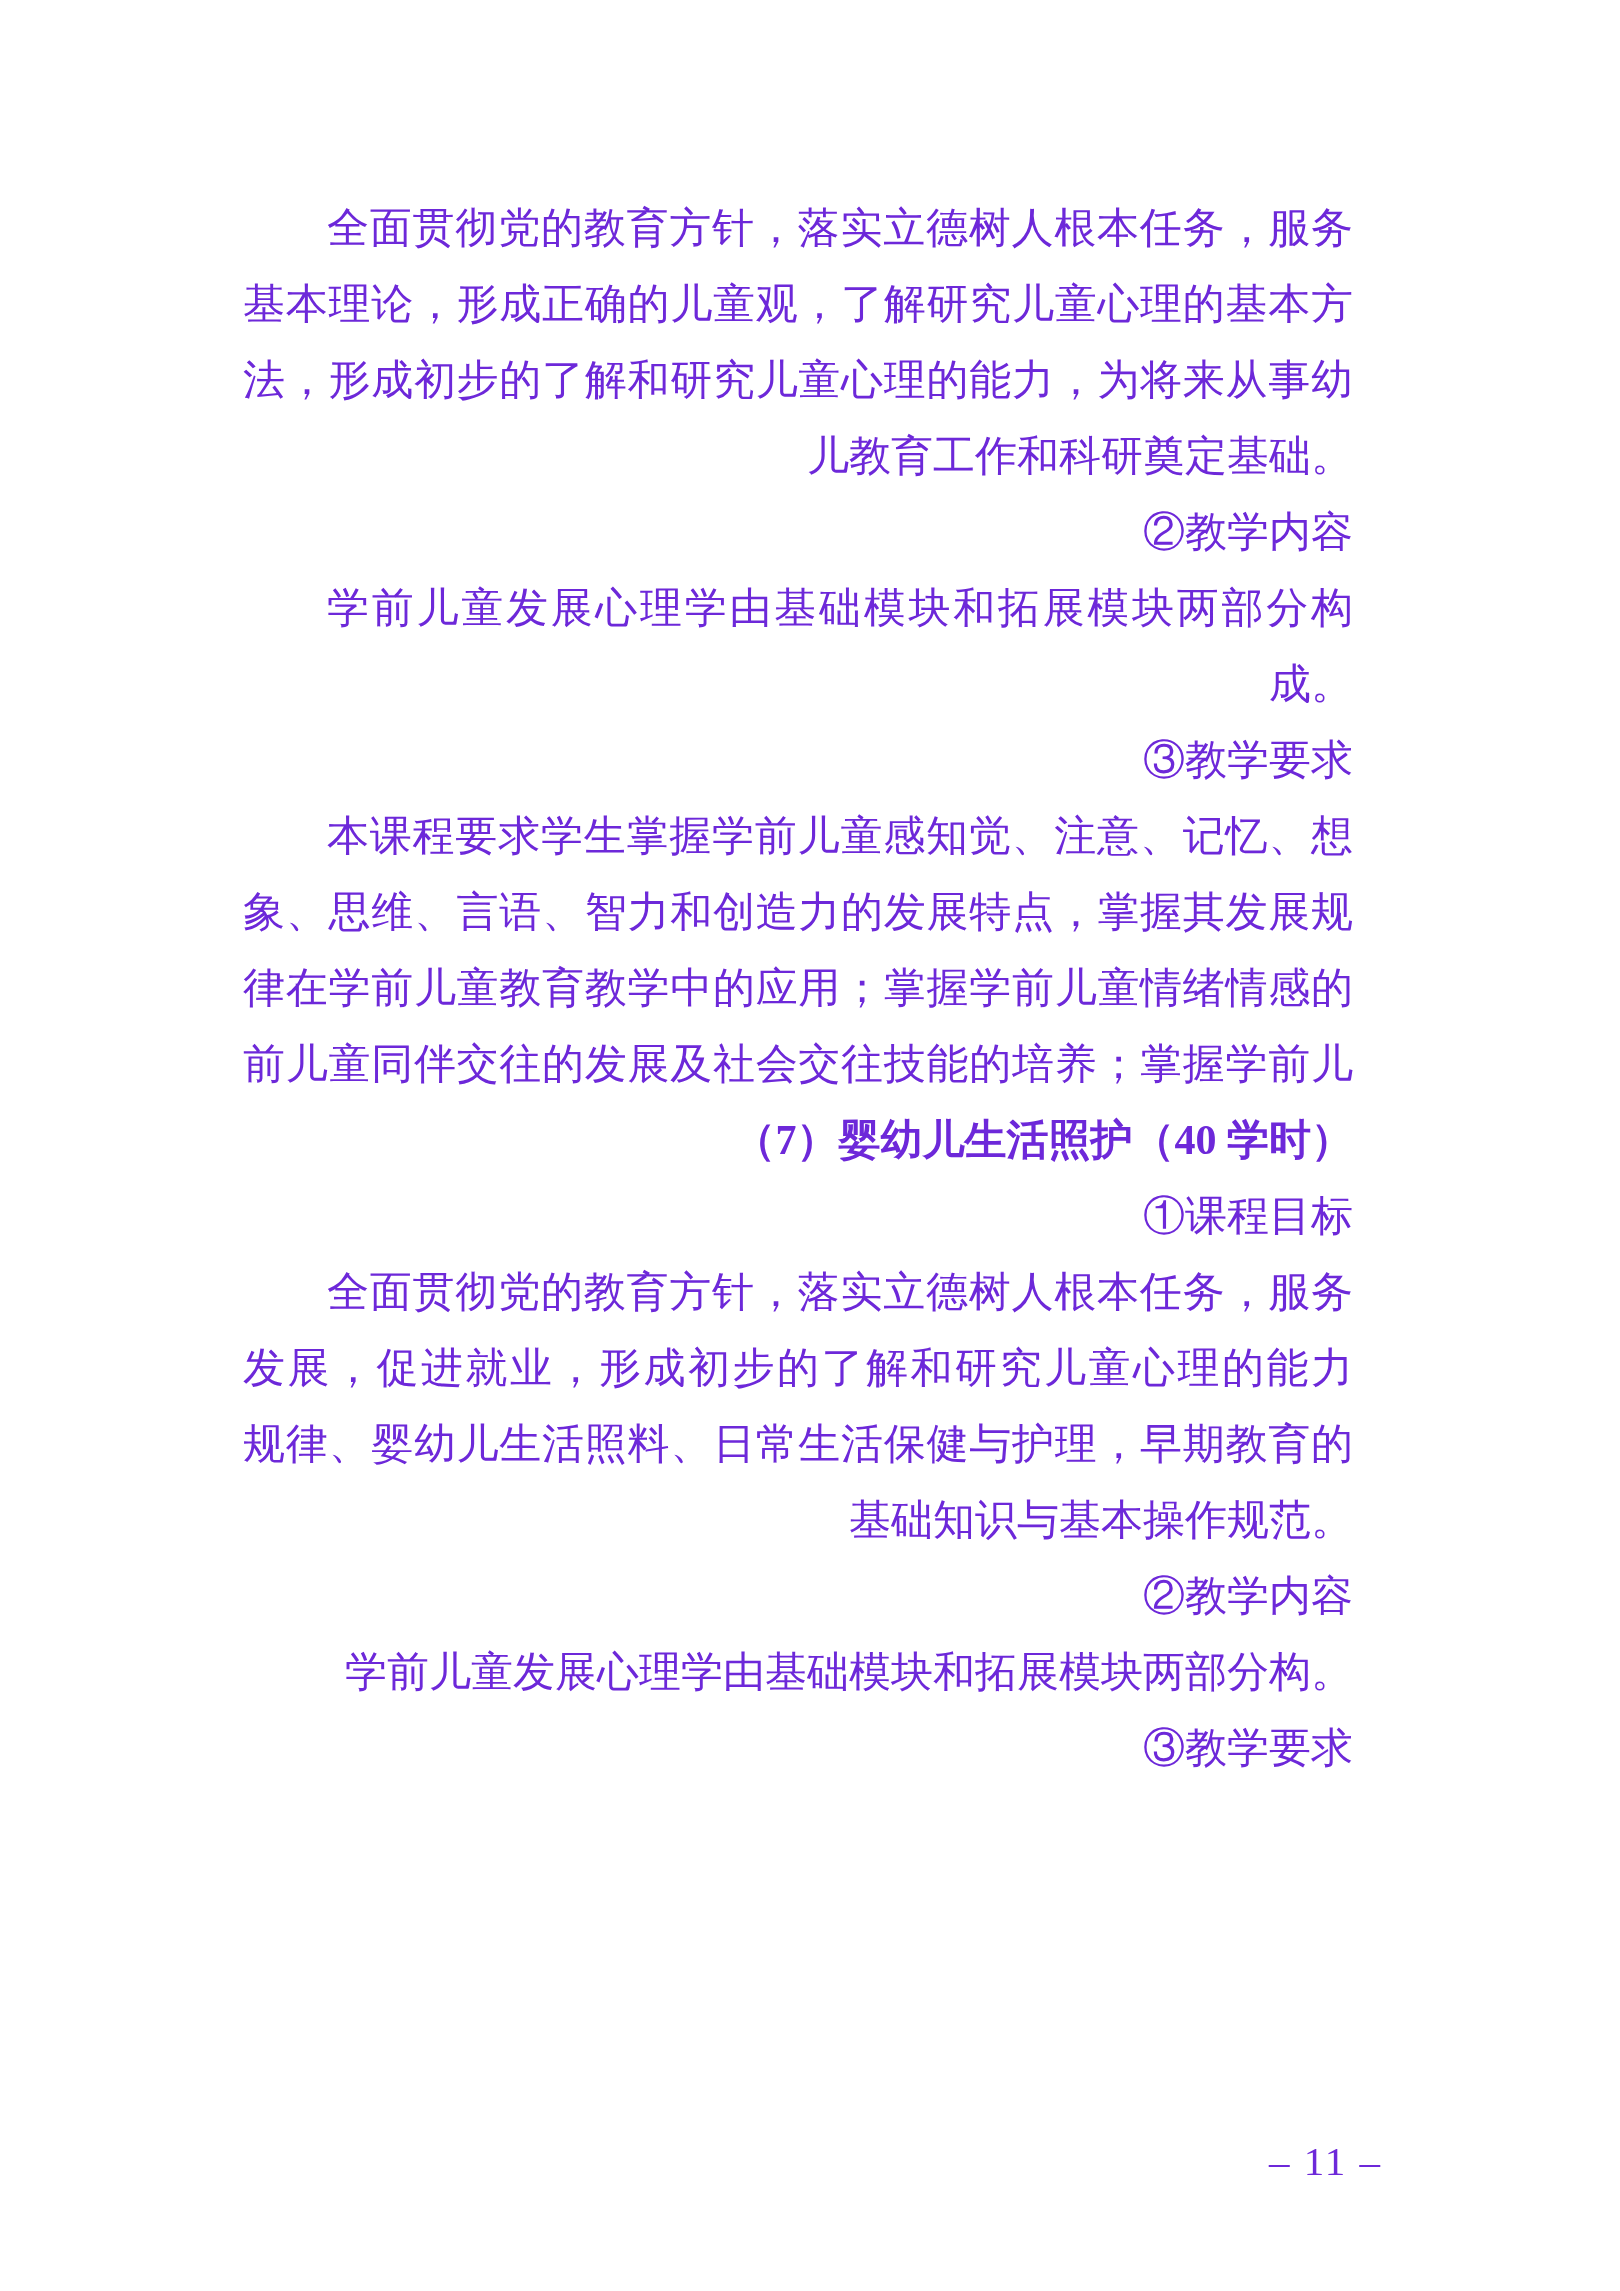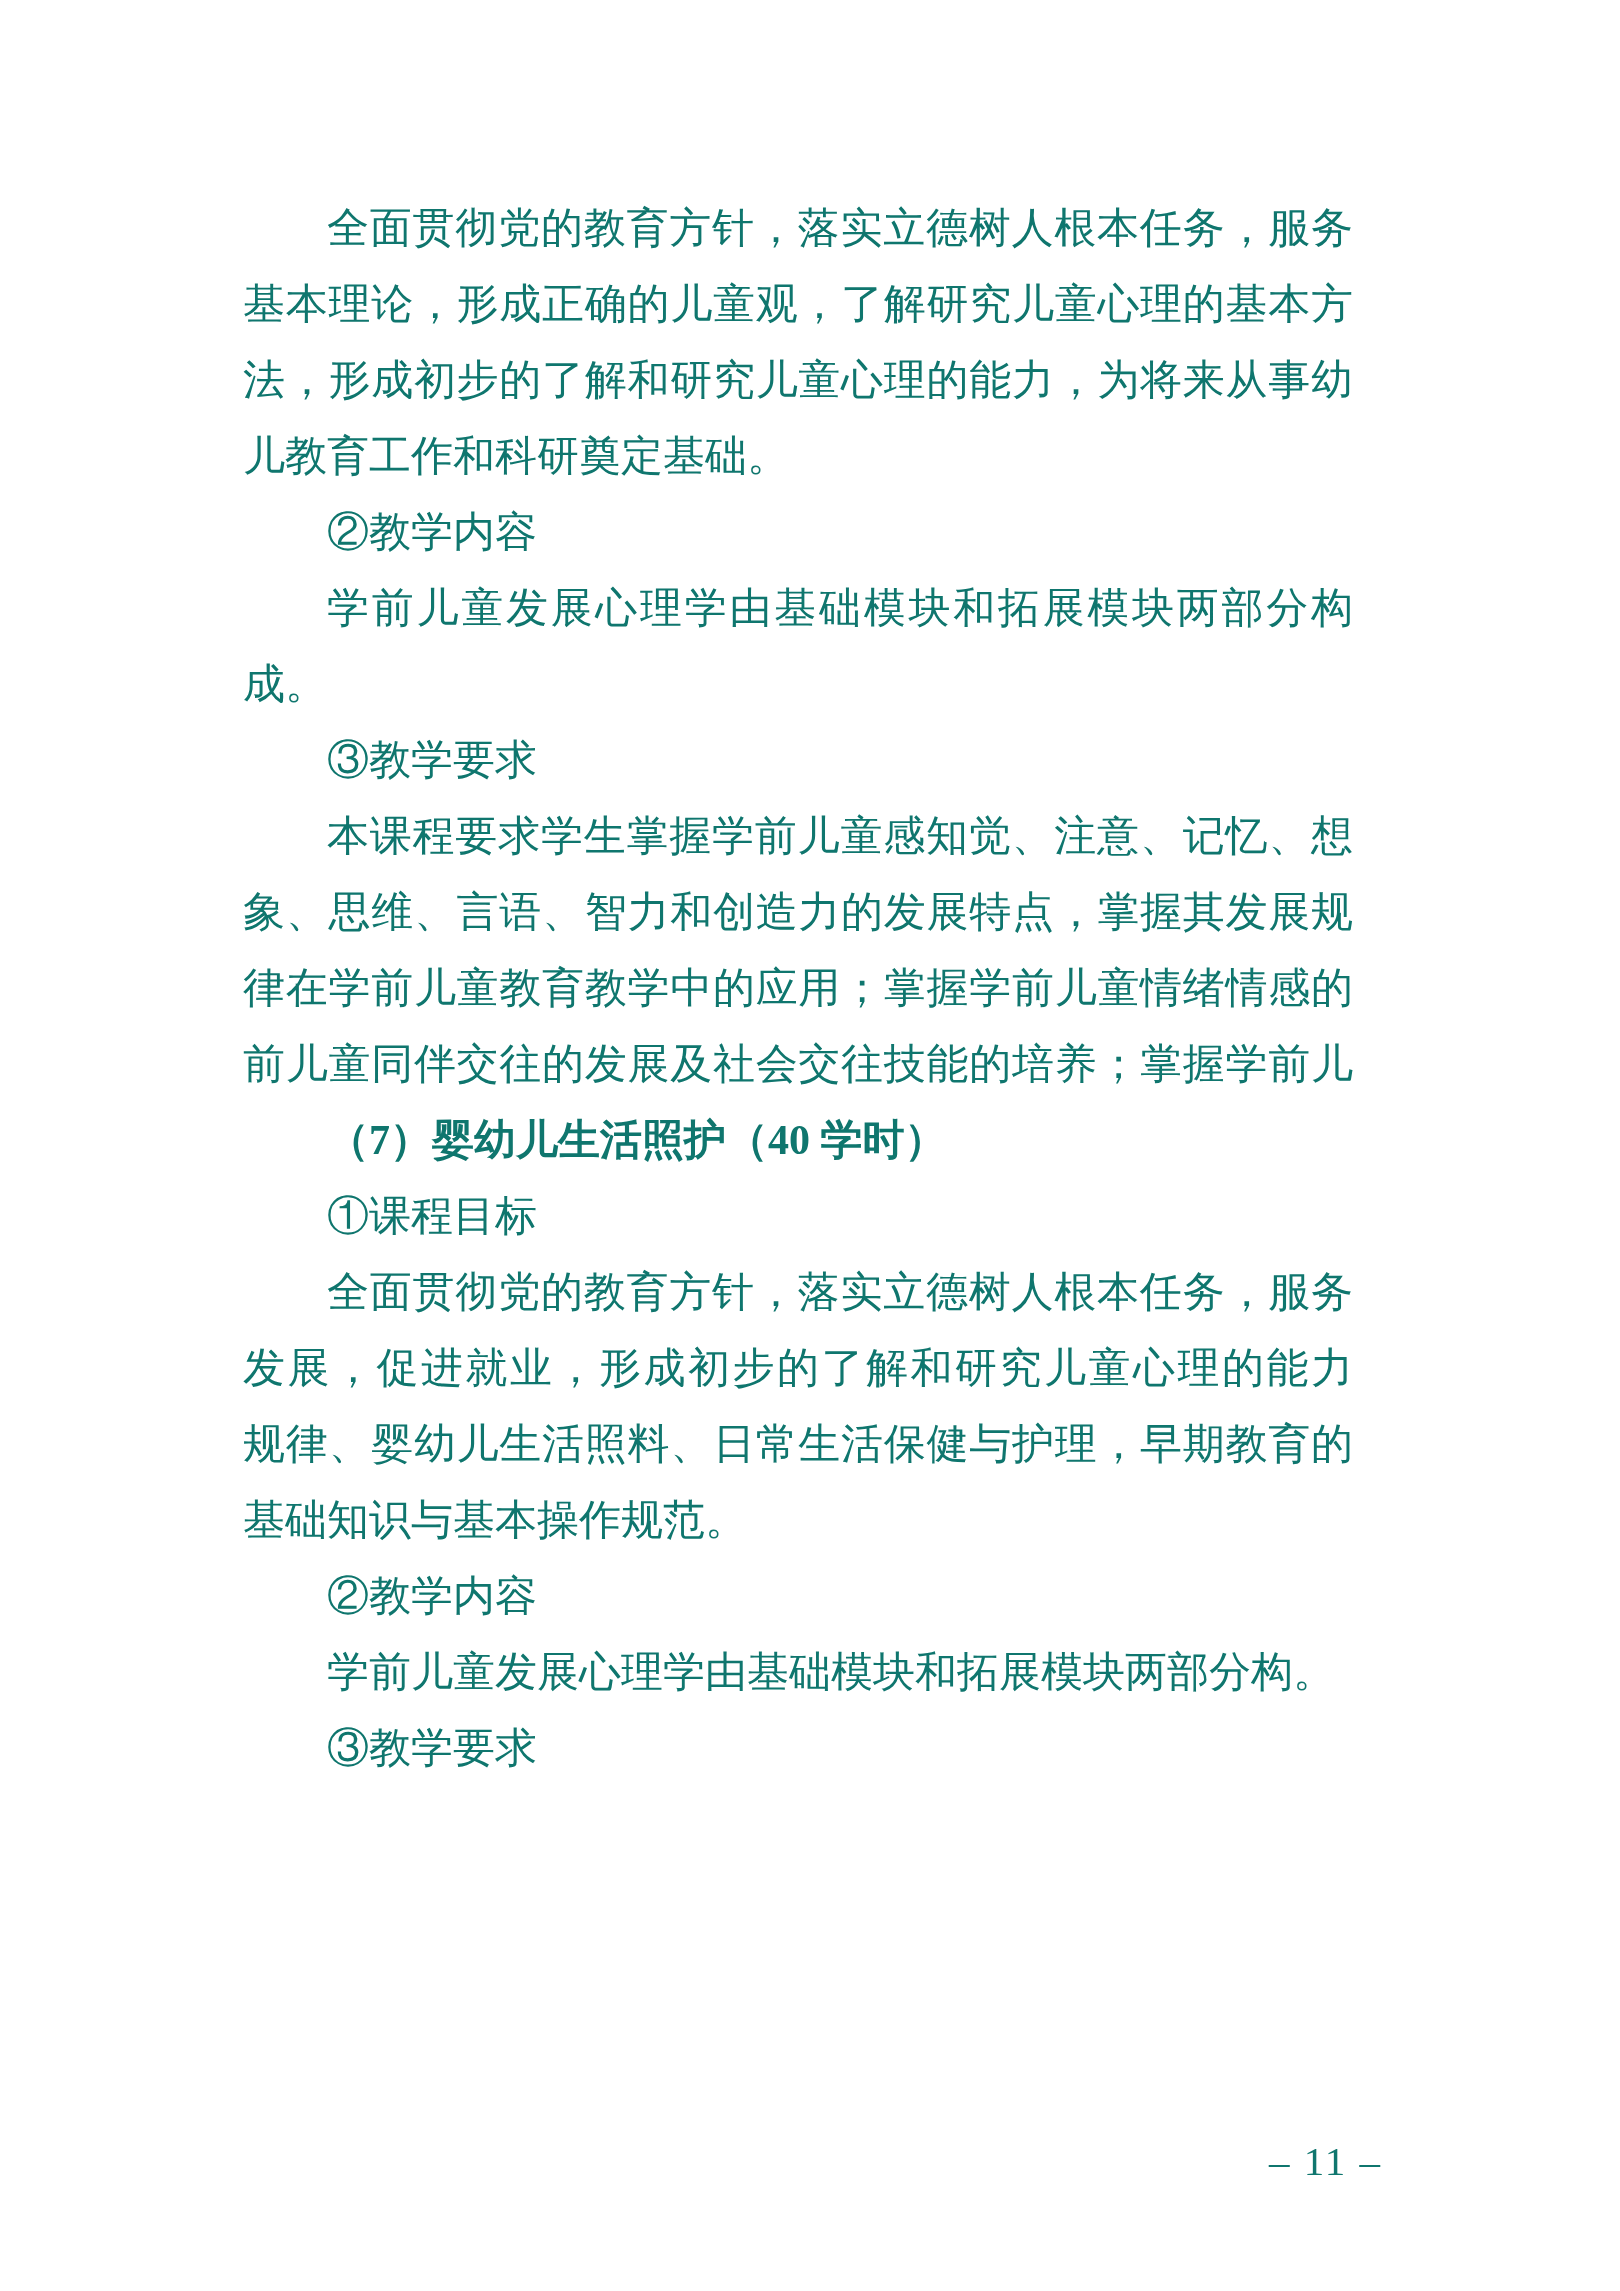--- a/index.html
+++ b/index.html
@@ -1,33 +1,33 @@
 <!DOCTYPE html>
 <html><head>
 <meta charset="utf-8">
 <style>
   html, body { margin: 0; padding: 0; background: #ffffff; }
   .page {
     position: relative;
     width: 1620px;
     height: 2292px;
     background: #ffffff;
-    color: #0f766e;
+    color: #6d28d9;
     font-family: "Liberation Serif", "DejaVu Serif", serif;
     overflow: hidden;
   }
   .text-block {
     position: absolute;
     left: 243px;
     top: 190px;
     width: 1110px;
     font-size: 42px;
     line-height: 76px;
   }
-  .line { text-align: left; }
+  .line { text-align: right; }
   .j { text-align: justify; text-align-last: justify; }
   .ind { text-indent: 84px; }
   .bold { font-weight: bold; }
   .page-num {
     position: absolute;
     top: 2137px;
     right: 238px;
     font-size: 41px;
     line-height: 1.2;
     letter-spacing: 2px;

